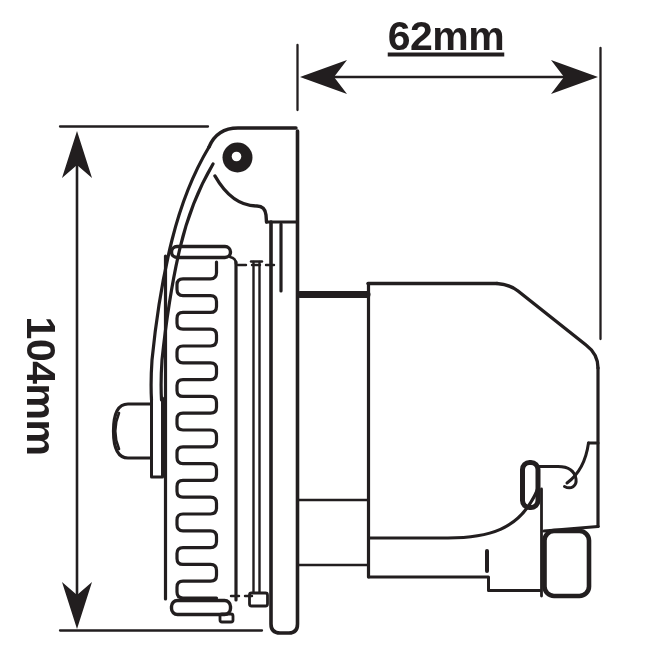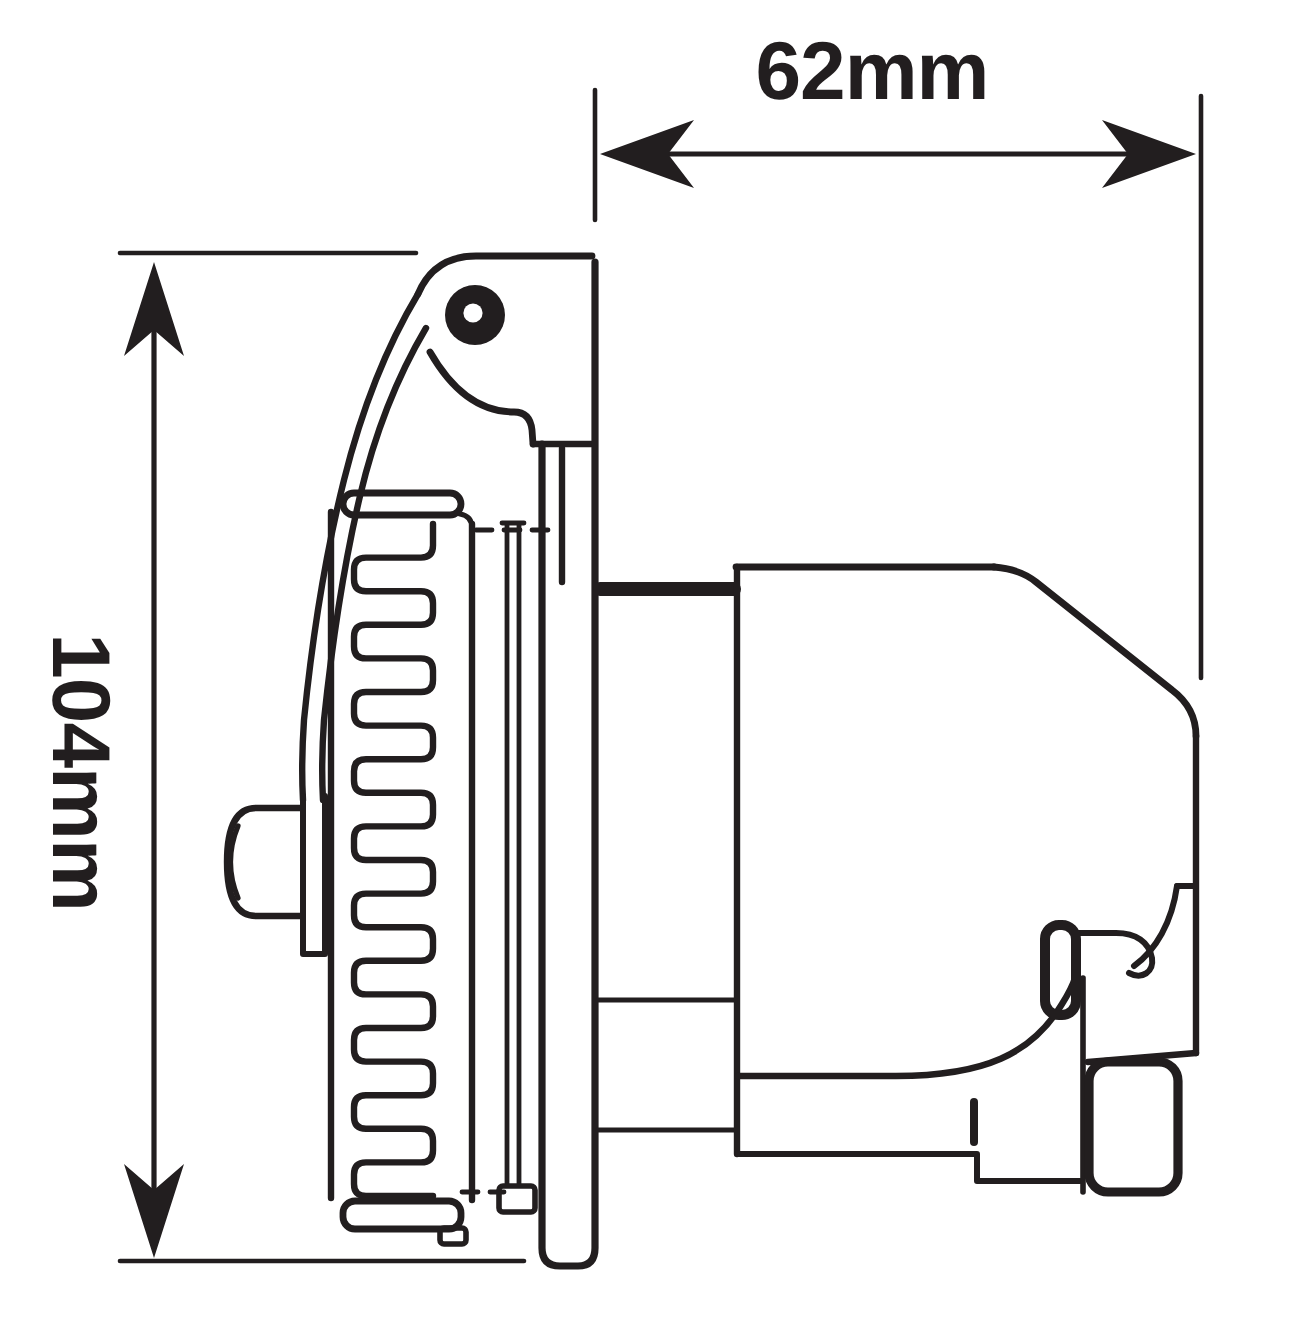--- a/index.html
+++ b/index.html
@@ -16,21 +16,21 @@
     color:var(--ink,#221e1f);
     font-size:41px;
     font-weight:600;
     letter-spacing:-0.5px;
     white-space:nowrap;
     transform:translate(-50%,-50%);
     line-height:1;
     user-select:none;
   }
   .dim-label.vertical{transform:translate(-50%,-50%) rotate(90deg);}
-  #labelW{left:436px;top:36px;}
+  #labelW{left:446px;top:36px;text-decoration:underline;}
   #labelH{left:40px;top:386px;}
   .ink-stroke{stroke:var(--ink,#221e1f);fill:none;stroke-linecap:round;stroke-linejoin:round;}
   .ink-fill{fill:var(--ink,#221e1f);stroke:none;}
 </style>
 </head>
 <body>
 
 <div class="stage" style="--ink: #221e1f; --paper: #ffffff;">
 
   <svg viewBox="0 0 653 664" aria-hidden="true">

